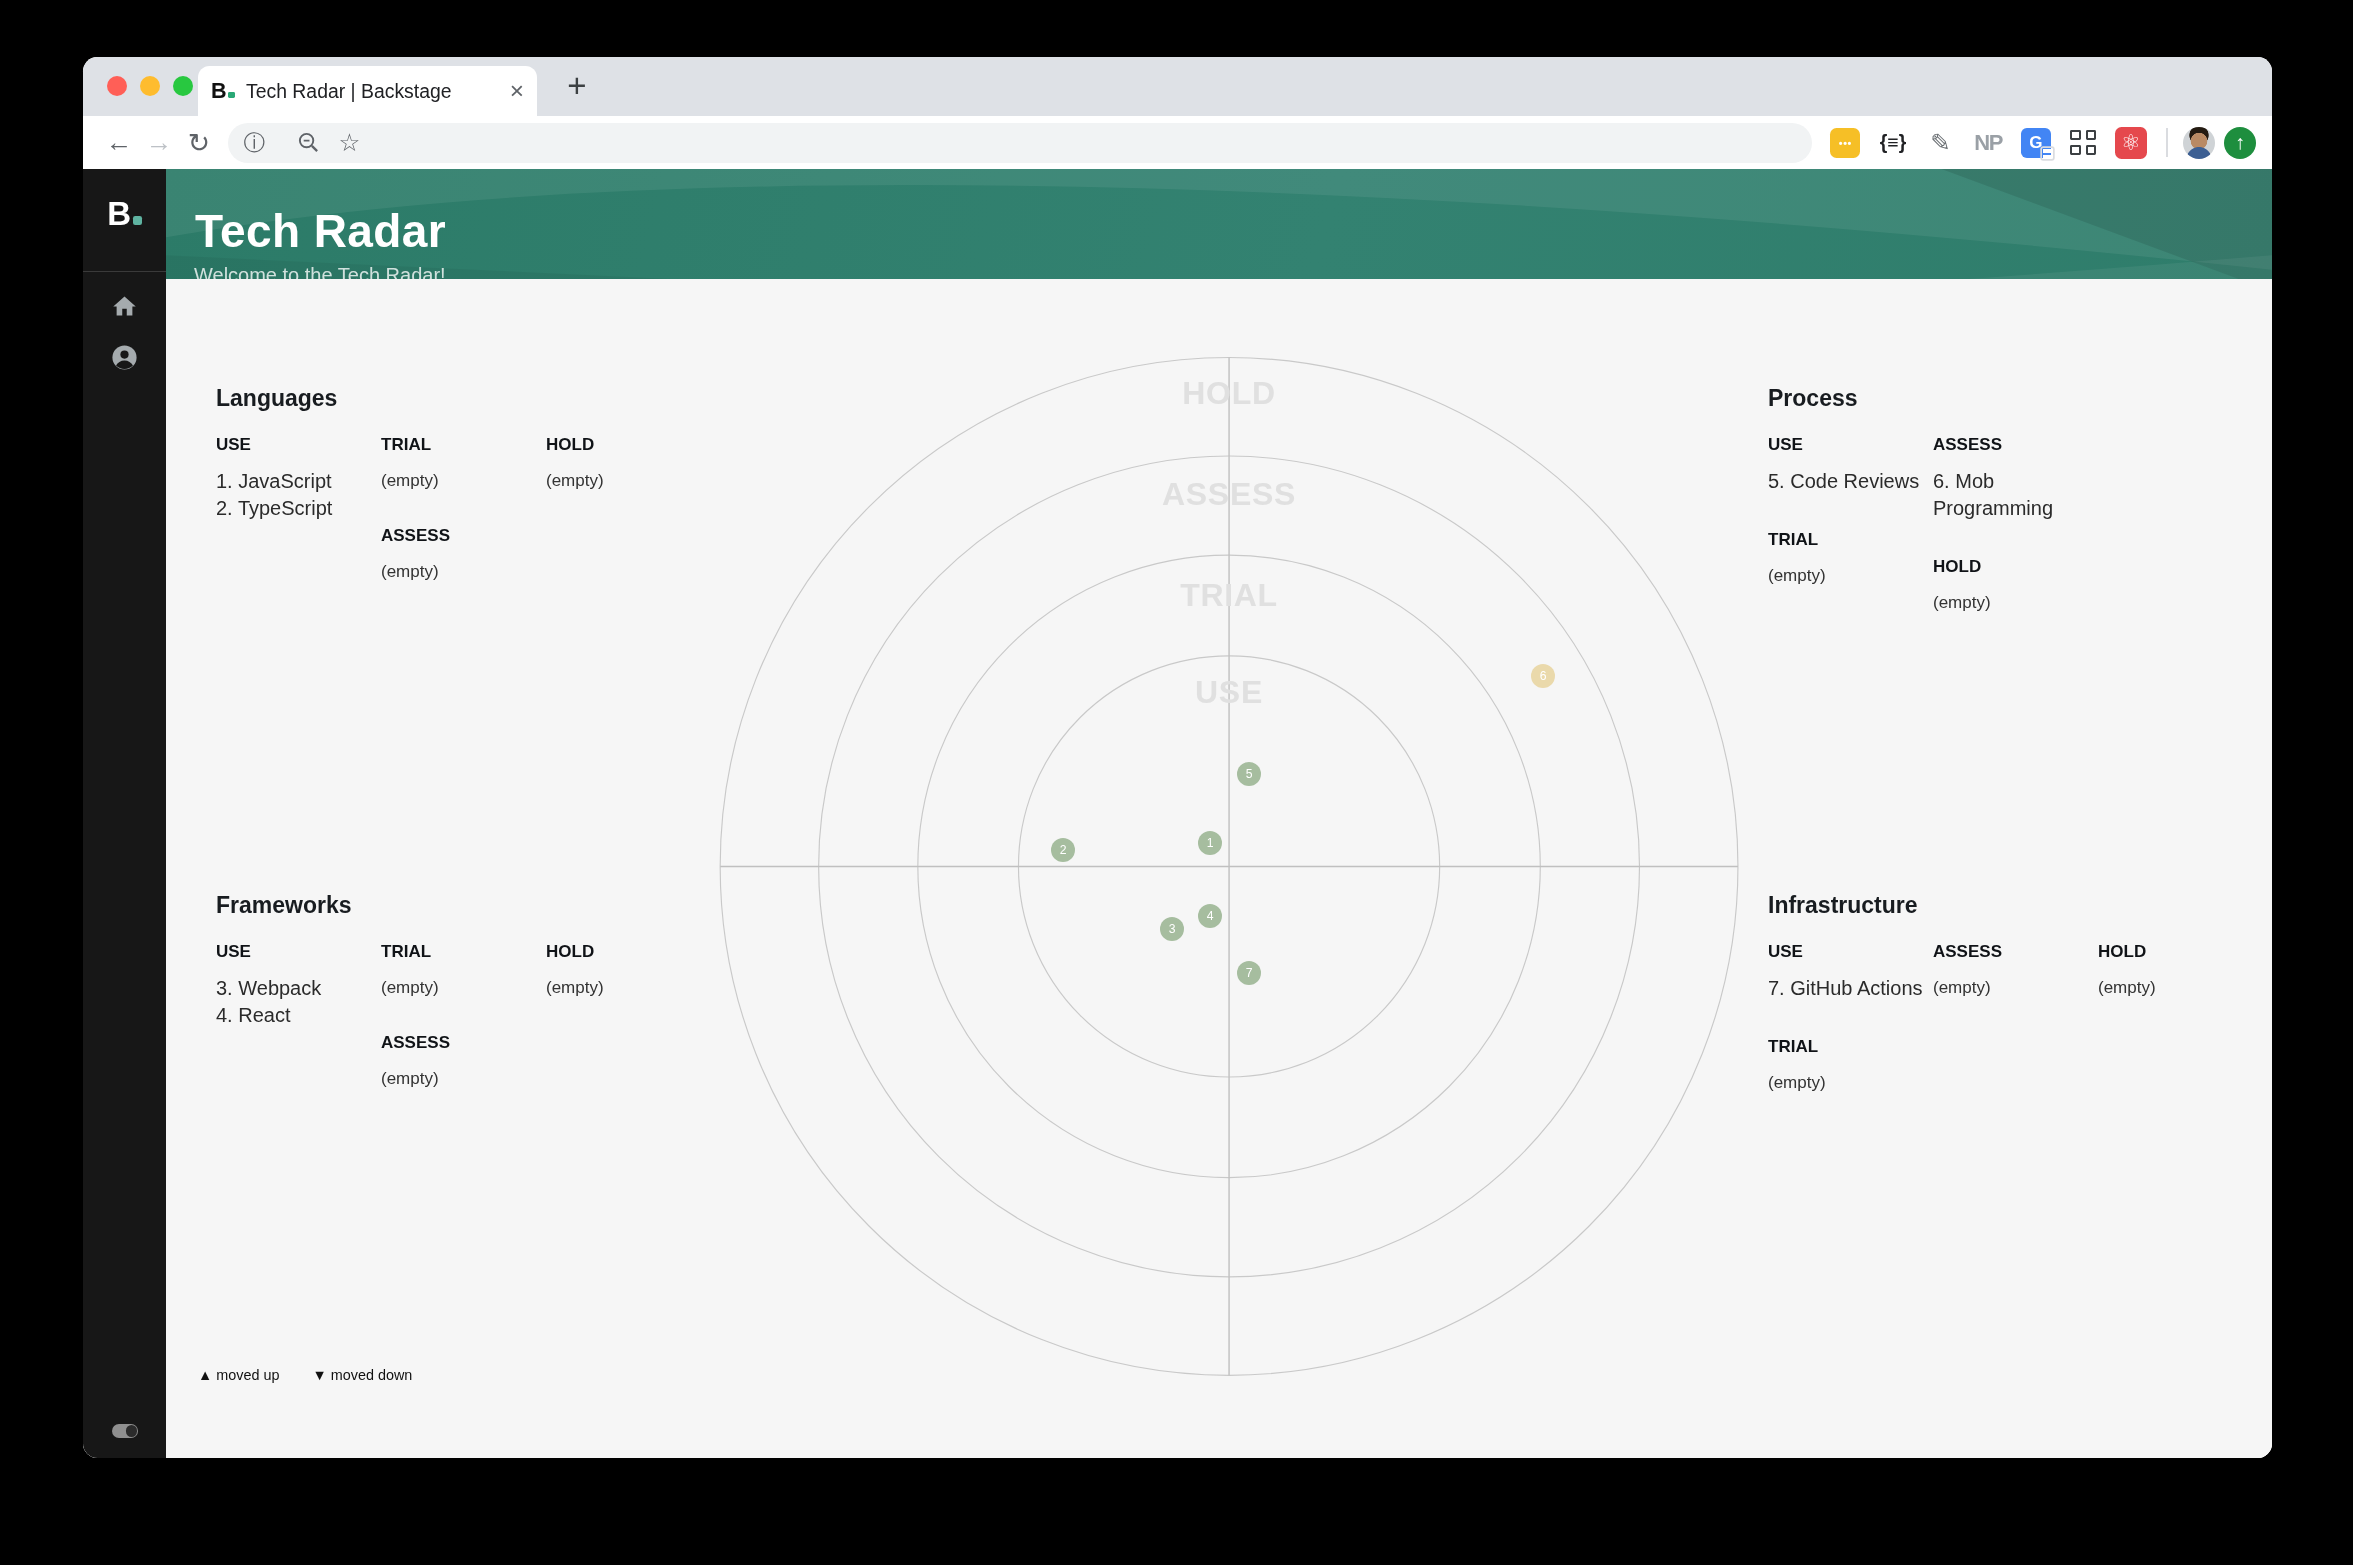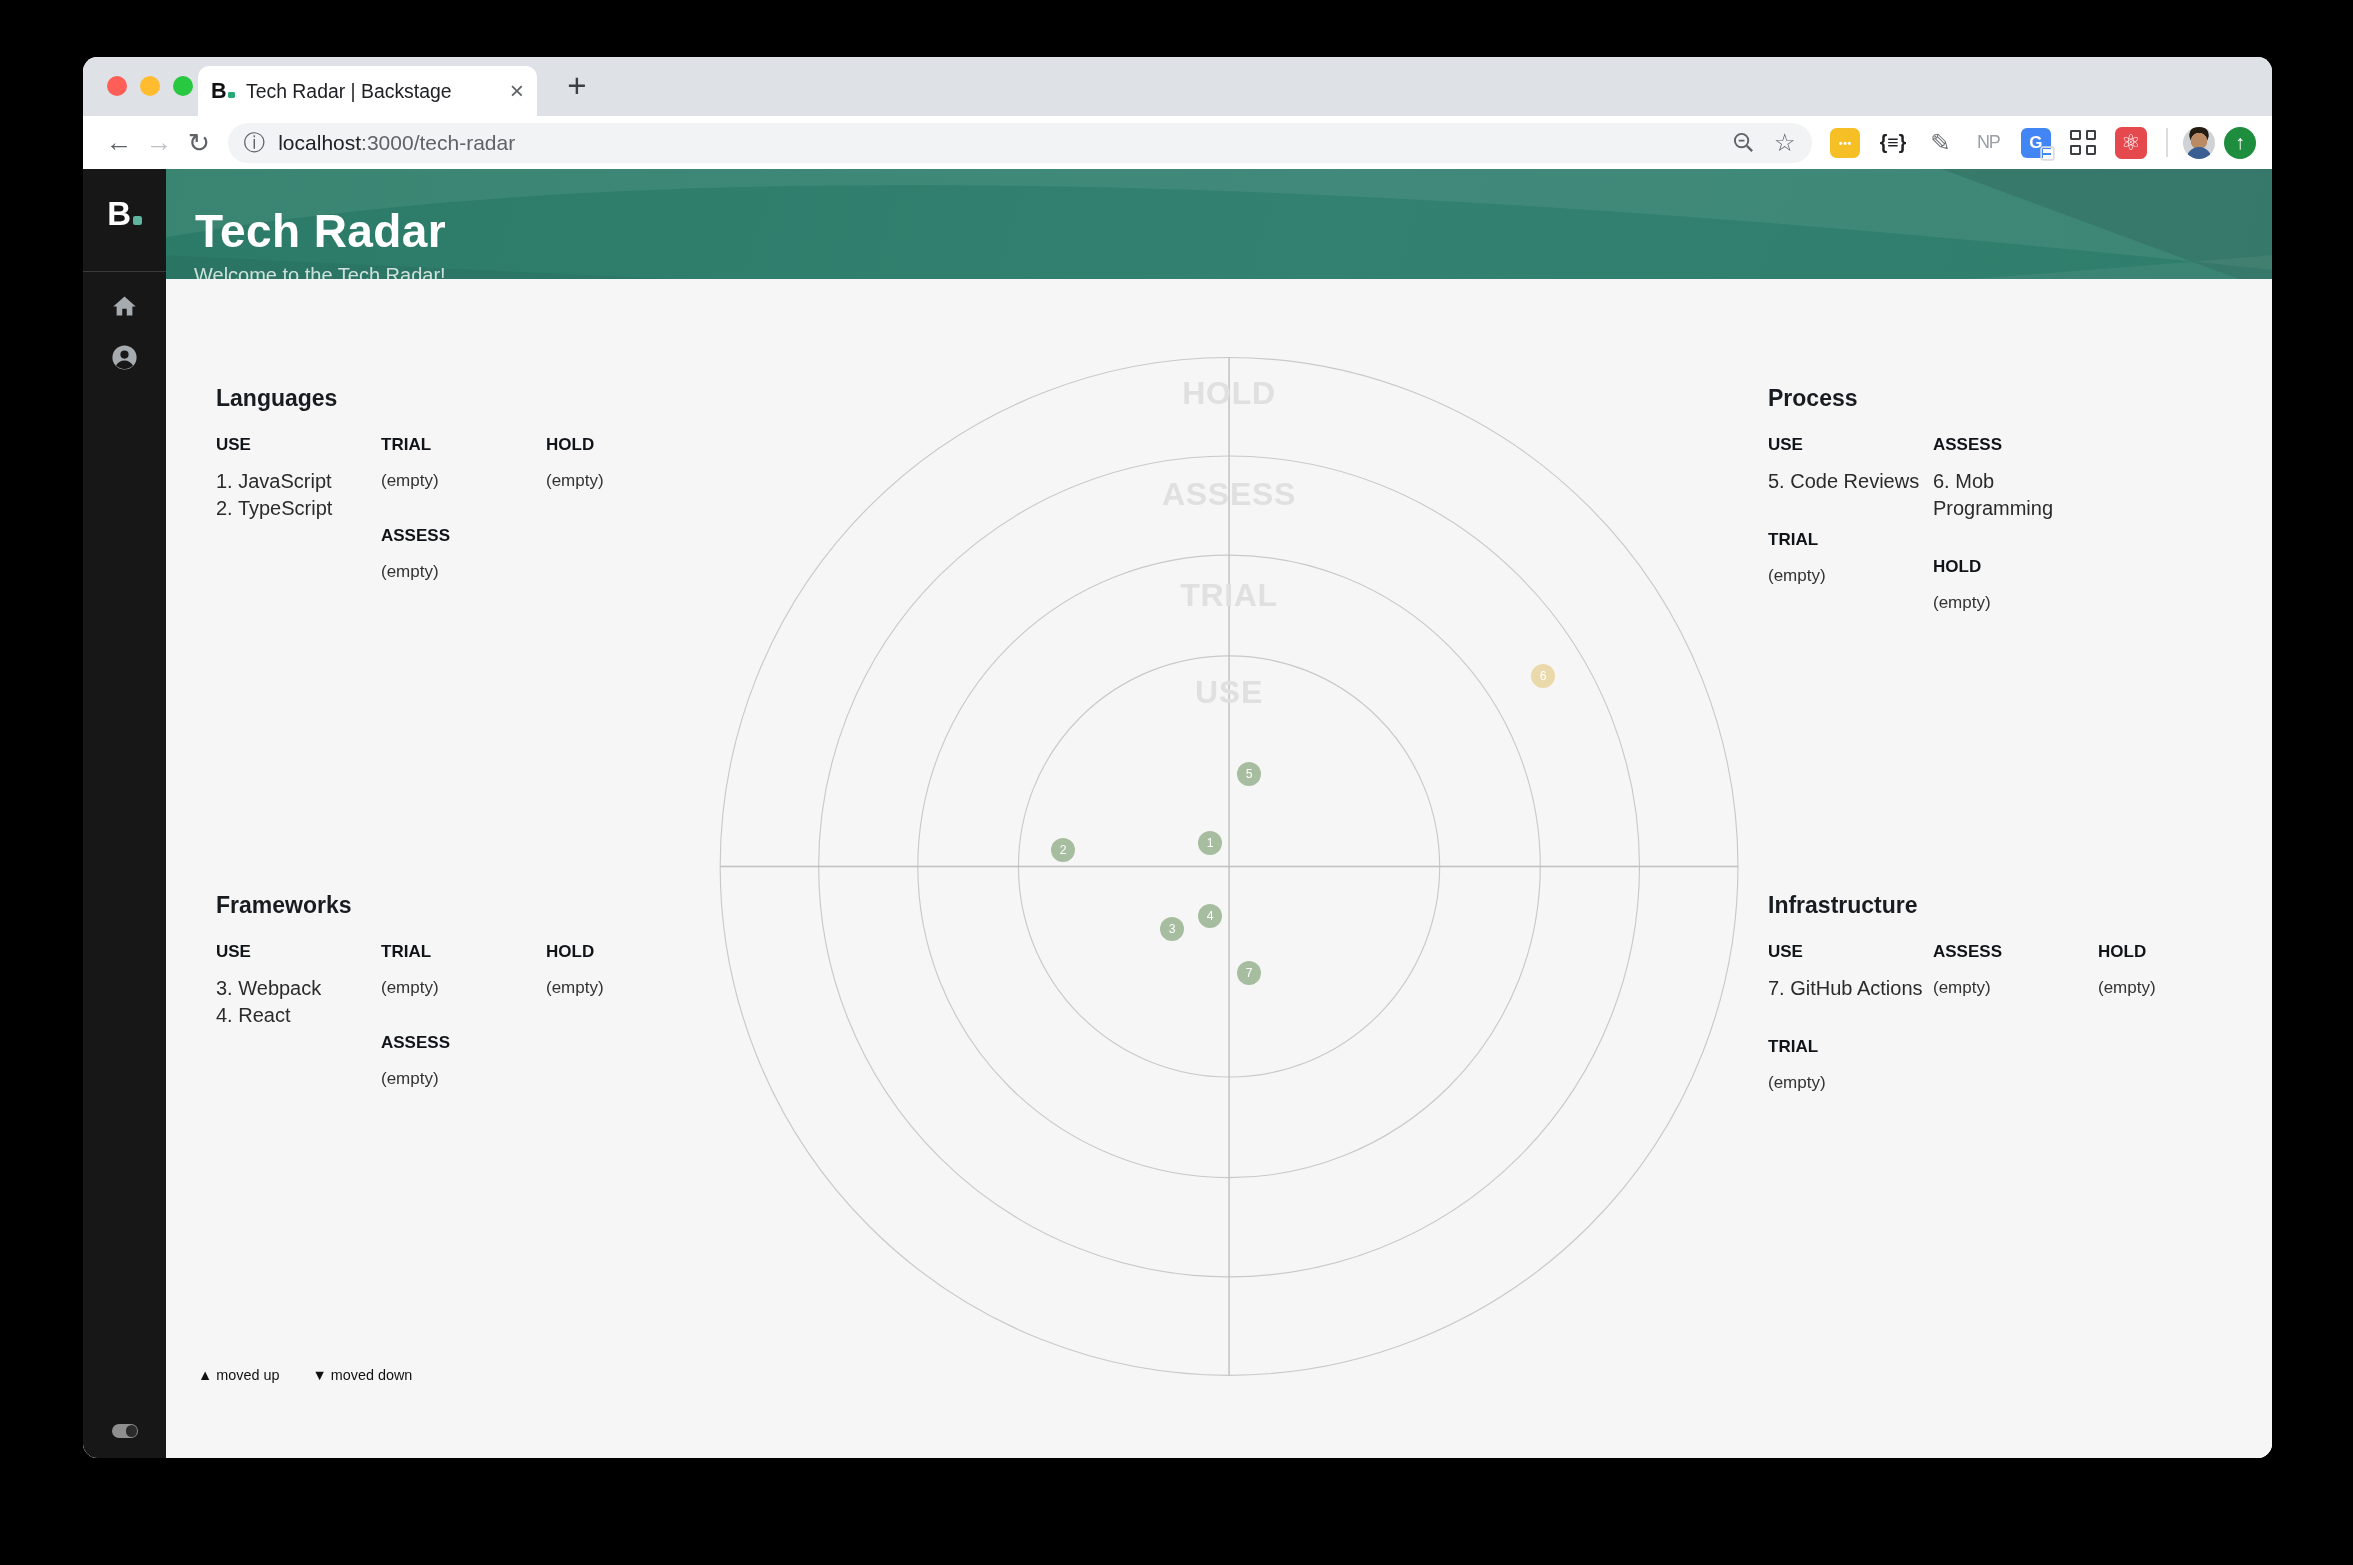--- a/index.html
+++ b/index.html
@@ -27,21 +27,21 @@
   .url{font-size:21px;white-space:nowrap;overflow:hidden;flex:1;}
   .url .host{color:#202124;}
   .url .rest{color:#5f6368;}
   .omni-ic{margin-left:18.7px;color:#5f6368;display:flex;align-items:center;}
   .omni-ic .star{font-size:24.4px;}
   .extrow{display:flex;align-items:center;gap:8.6px;flex:0 0 auto;}
   .ext{width:39px;height:39px;display:flex;align-items:center;justify-content:center;flex:0 0 auto;}
   .ext .chip-yellow{width:30px;height:30px;background:#f6bf26;border-radius:6.5px;display:flex;align-items:center;justify-content:center;color:#fff;font-size:10.8px;font-weight:bold;letter-spacing:0.7px;}
   .ext .braces{font-size:19.4px;font-weight:bold;color:#202124;}
   .ext .pencil{font-size:24.4px;color:#6a6f73;}
-  .ext .np{font-size:18px;font-weight:normal;color:#9aa0a6;letter-spacing:-1.4px;}
+  .ext .np{font-size:22px;font-weight:bold;color:#9aa0a6;letter-spacing:-1.4px;}
   .ext .gt{position:relative;width:30px;height:30px;background:#4285f4;border-radius:5.8px;color:#fff;font-size:17px;font-weight:bold;display:flex;align-items:center;justify-content:center;}
   .ext .gt i{position:absolute;right:-2.9px;bottom:-2.9px;width:13px;height:13px;background:#fff;border-radius:2.2px;box-shadow:0 0 0 0.7px #dadce0;background-image:repeating-linear-gradient(#4285f4 0 2.2px,transparent 2.2px 5px);background-clip:content-box;padding:2.2px;}
   .gridic{display:grid;grid-template-columns:10.8px 10.8px;grid-template-rows:10.8px 10.8px;gap:4.3px;}
   .gridic span{border:2.9px solid #3c4043;border-radius:1.4px;}
   .ext .react{width:32px;height:32px;background:#e5484d;border-radius:6.5px;color:#fff;font-size:22px;display:flex;align-items:center;justify-content:center;}
   .vsep{width:1.4px;height:29px;background:#dadce0;margin:0 7.2px;}
   .avatar{width:32px;height:32px;border-radius:50%;flex:0 0 auto;background:
       radial-gradient(circle at 50% 102%, #3c5f93 0 12.2px, transparent 13px),
       radial-gradient(circle at 50% 44%, #b98a64 0 8px, transparent 8.6px),
       radial-gradient(circle at 50% 26%, #241b12 0 9.3px, transparent 10px),
@@ -107,21 +107,20 @@
     </div>
     <div class="newtab">+</div>
   </div>
 
   <div class="toolbar">
     <div class="navbtn">←</div>
     <div class="navbtn disabled">→</div>
     <div class="navbtn">↻</div>
     <div class="omnibox">
       <span class="info">ⓘ</span>
-      <span class="url"><span class="host">localhost</span><span class="rest">:3000/tech-radar</span></span>
       <span class="omni-ic">
         <svg width="23" height="23" viewBox="0 0 24 24">
             <circle cx="10" cy="10" r="7" fill="none" stroke="#5f6368" stroke-width="2"></circle>
             <line x1="7" y1="10" x2="13" y2="10" stroke="#5f6368" stroke-width="2"></line>
             <line x1="15.5" y1="15.5" x2="21" y2="21" stroke="#5f6368" stroke-width="2.4"></line>
           </svg>
       </span>
       <span class="omni-ic">
           <span class="star">☆</span>
         </span>

